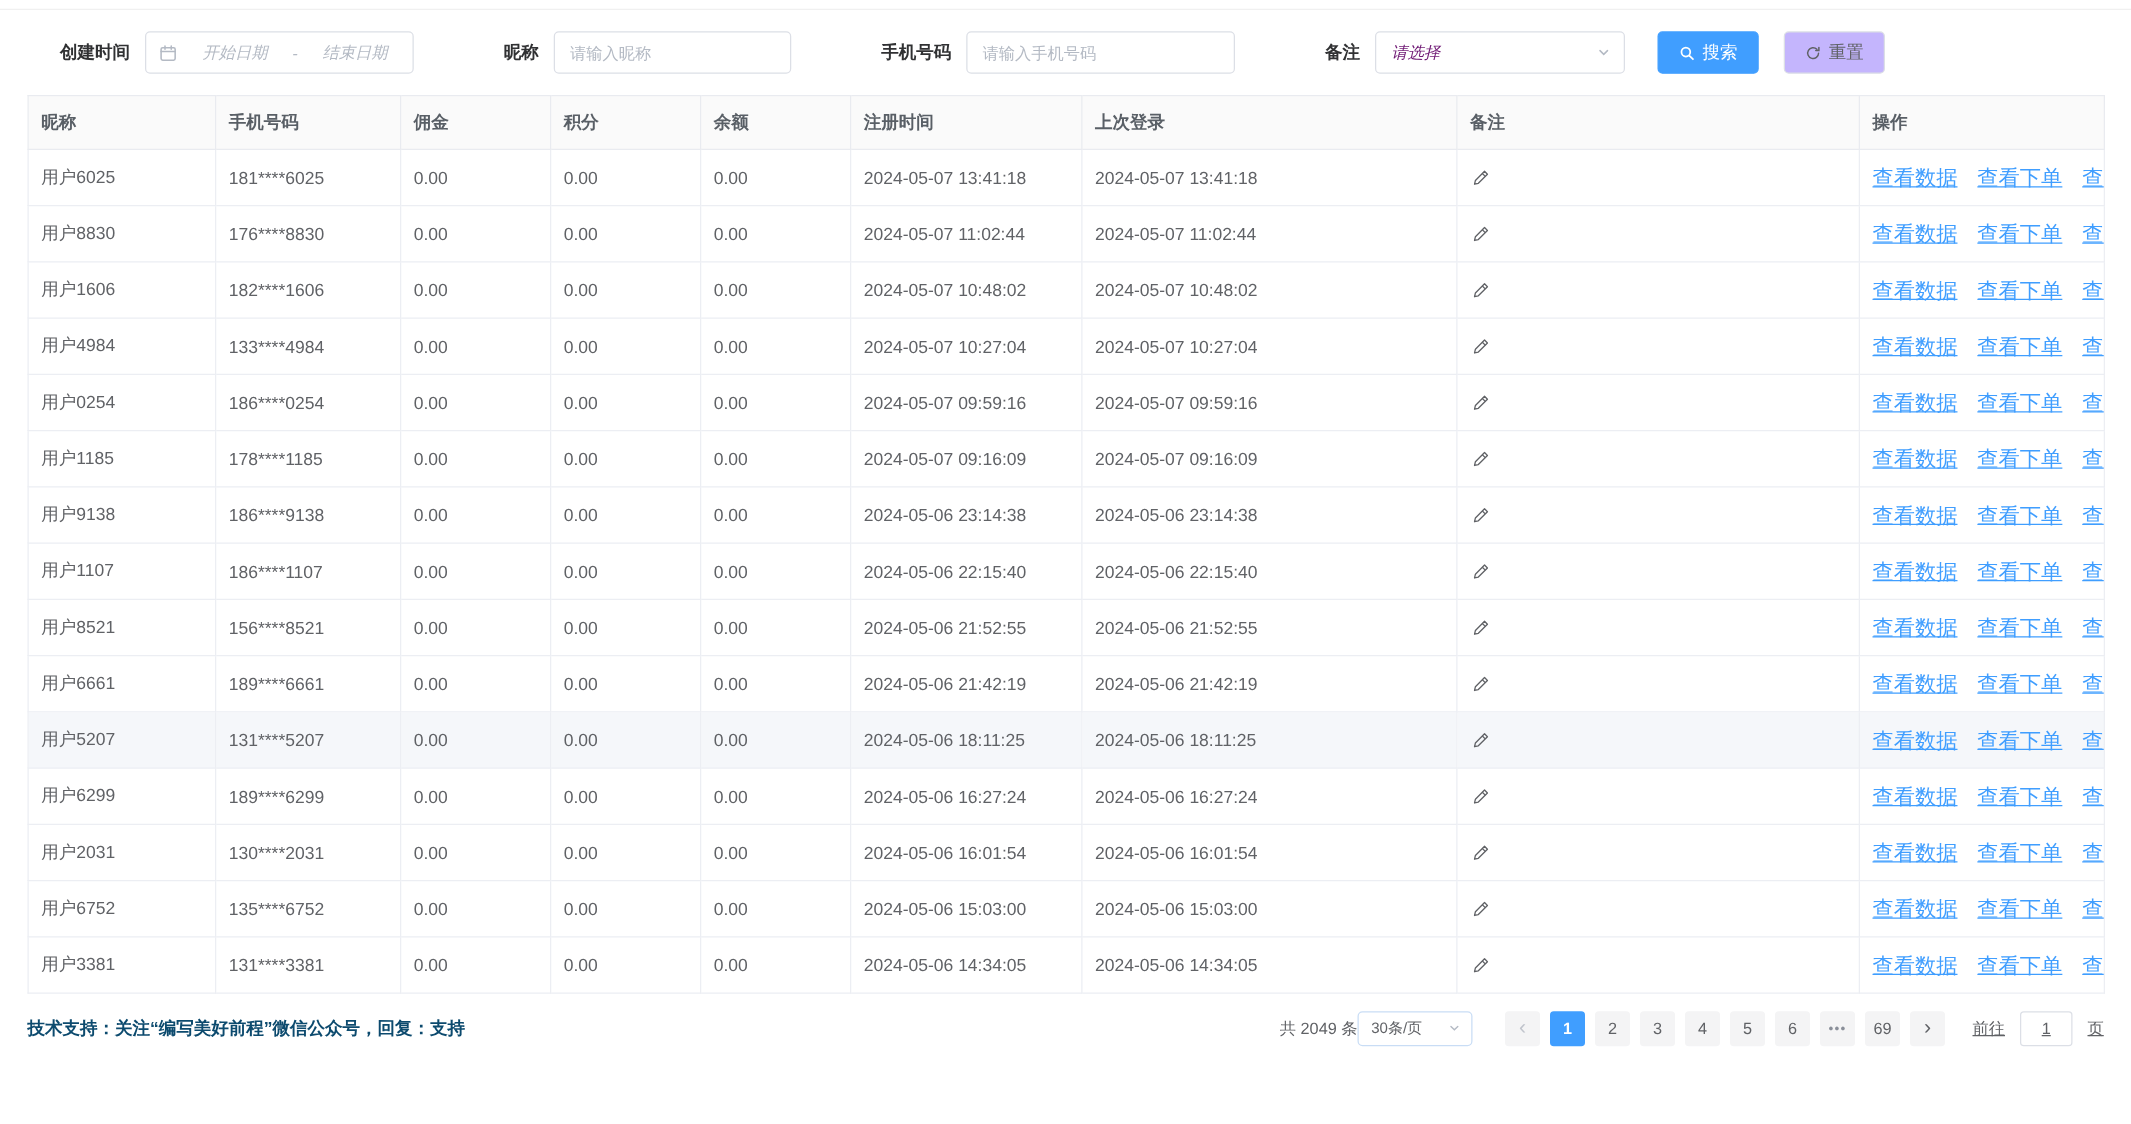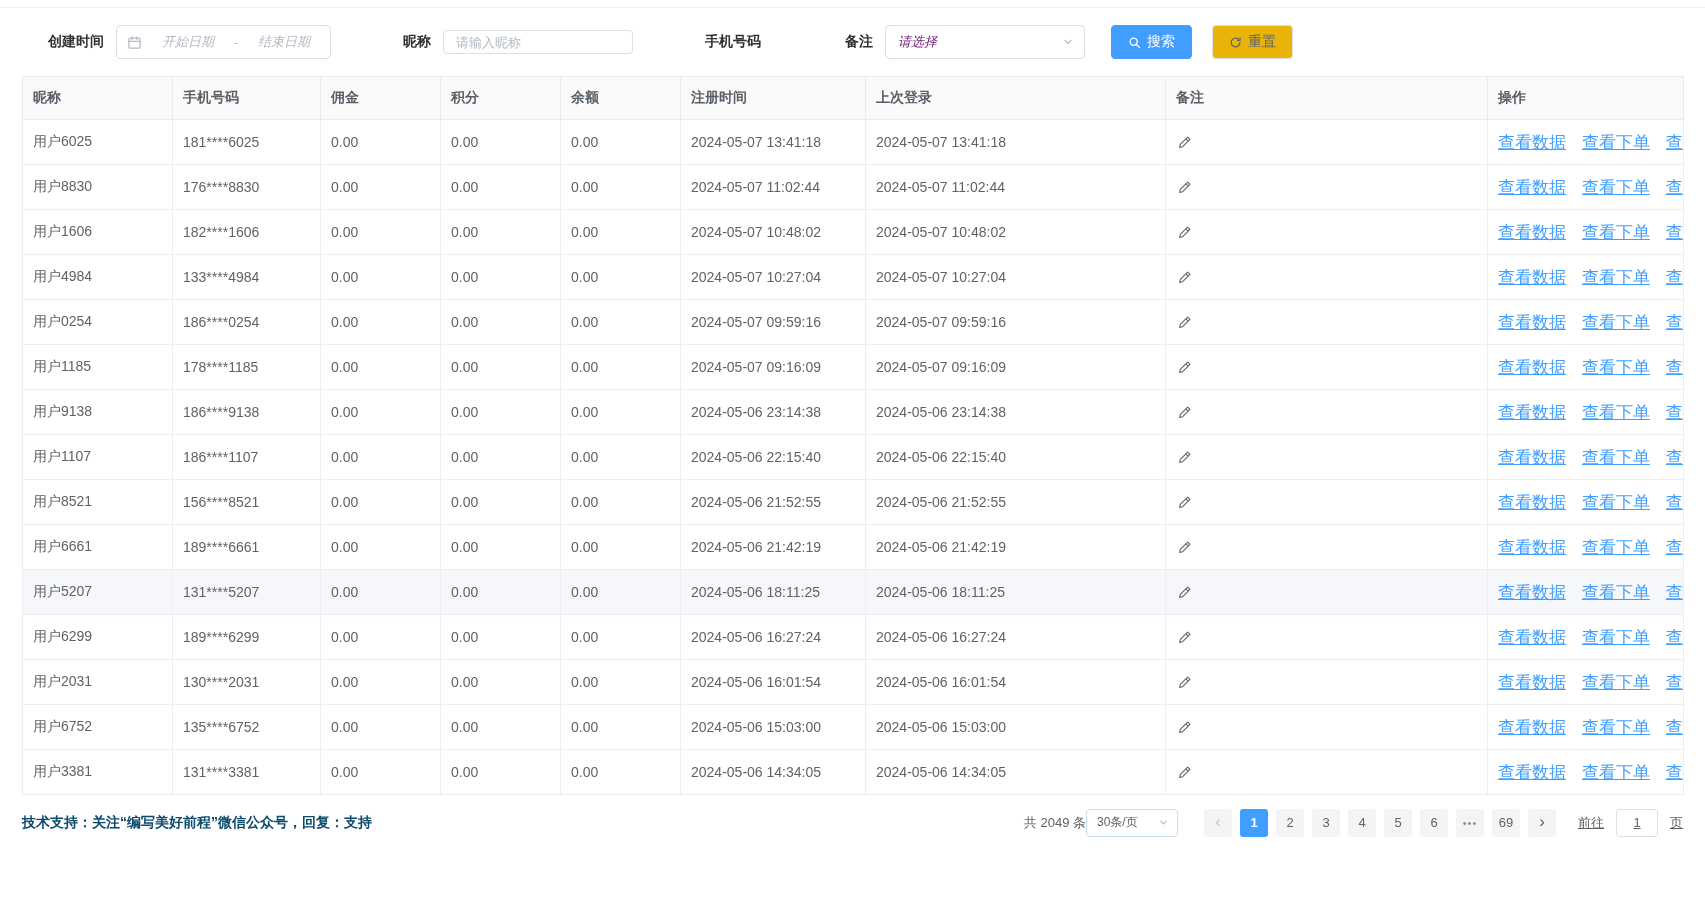--- a/index.html
+++ b/index.html
@@ -26,35 +26,35 @@
   .gap-lg { margin-left: 72px; }
   .ctrl {
     height: 34px; border: 1px solid #dcdfe6; border-radius: 4px;
     background: #fff; display: flex; align-items: center;
     font-size: 13px; color: #606266; font-style: italic;
   }
   .date-picker { width: 215px; padding: 0 10px; gap: 10px; cursor: pointer; }
   .date-picker .ph { color: #b4bac4; flex: 1; text-align: center; }
   .date-picker .sep { color: #b4bac4; }
   .text-input {
-    width: 190px; height: 24px; border: 1px solid #dcdfe6; border-radius: 4px;
+    width: 190px; height: 34px; border: 1px solid #dcdfe6; border-radius: 4px;
     padding: 0 12px; font-size: 13px; color: #606266; outline: none;
     font-family: inherit;
   }
   .text-input::placeholder { color: #b4bac4; }
   .phone-input { width: 215px; }
   .select-box { width: 200px; padding: 0 10px 0 12px; justify-content: space-between; cursor: pointer; }
   .select-box .ph { color: #701a75; }
   .btn {
     height: 34px; border-radius: 4px; font-size: 14px;
     display: inline-flex; align-items: center; gap: 6px;
     padding: 12px 16px; cursor: pointer; font-family: inherit;
   }
   .btn-search { background: var(--accent); border: 1px solid var(--accent); color: #fff; margin-left: 26px; }
-  .btn-reset { background: #eab308; border: 1px solid #dcdfe6; color: #606266; margin-left: 20px; }
+  .btn-reset { background: #c4b5fd; border: 1px solid #dcdfe6; color: #606266; margin-left: 20px; }
   .icon { display: inline-flex; align-items: center; }
 
   
   .data-table {
     width: 1661px; margin: 0 22px; border-collapse: collapse; table-layout: fixed;
   }
   .data-table th {
     background: #fafafa; height: 43px; font-size: 14px; font-weight: 700;
     color: #595f66; text-align: left; padding: 0 10px;
     border: 1px solid #e9ebf0; white-space: nowrap;
@@ -123,20 +123,21 @@
     </div>
   </div>
 
   <div class="filter-group gap-lg">
     <span class="filter-label">昵称</span>
     <input class="text-input" type="text" placeholder="请输入昵称" style="">
   </div>
 
   <div class="filter-group gap-lg">
     <span class="filter-label">手机号码</span>
+    <input class="text-input phone-input" type="text" placeholder="请输入手机号码" style="">
   </div>
 
   <div class="filter-group gap-lg">
     <span class="filter-label">备注</span>
     <div class="ctrl select-box">
       <span class="ph">请选择</span>
       <span class="icon">
         <svg width="12" height="12" viewBox="0 0 24 24" fill="none" stroke="#b4bac4" stroke-width="2.4" stroke-linecap="round">
             <path d="M6 9l6 6 6-6"></path>
           </svg>

